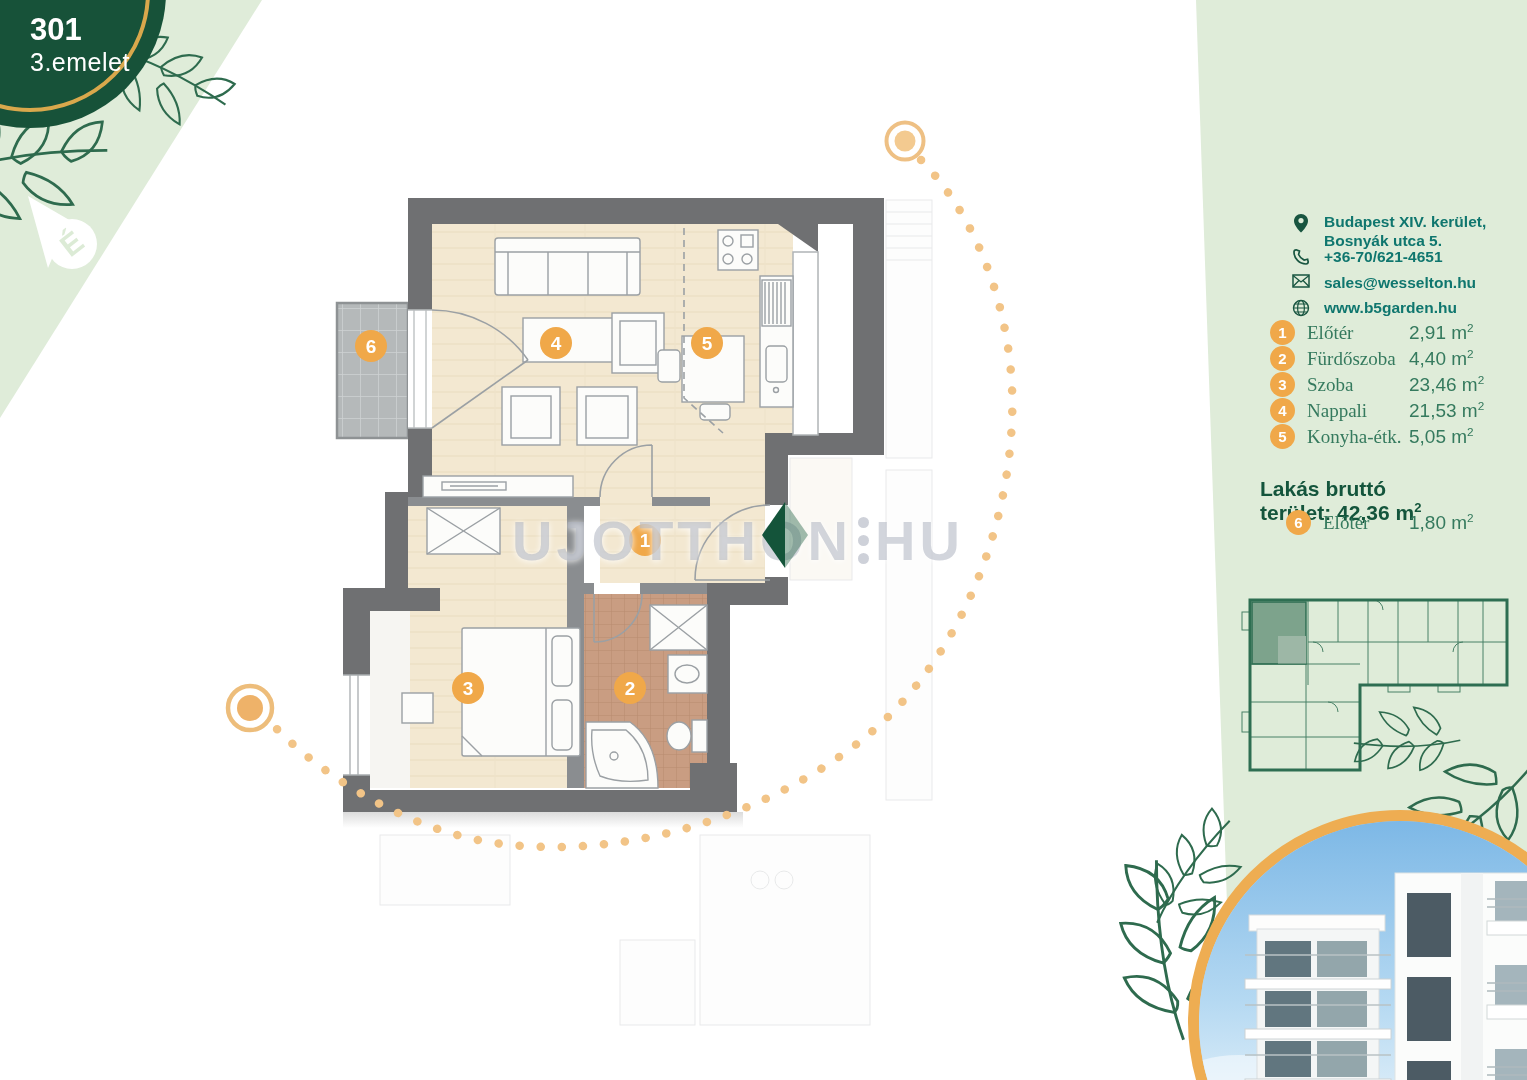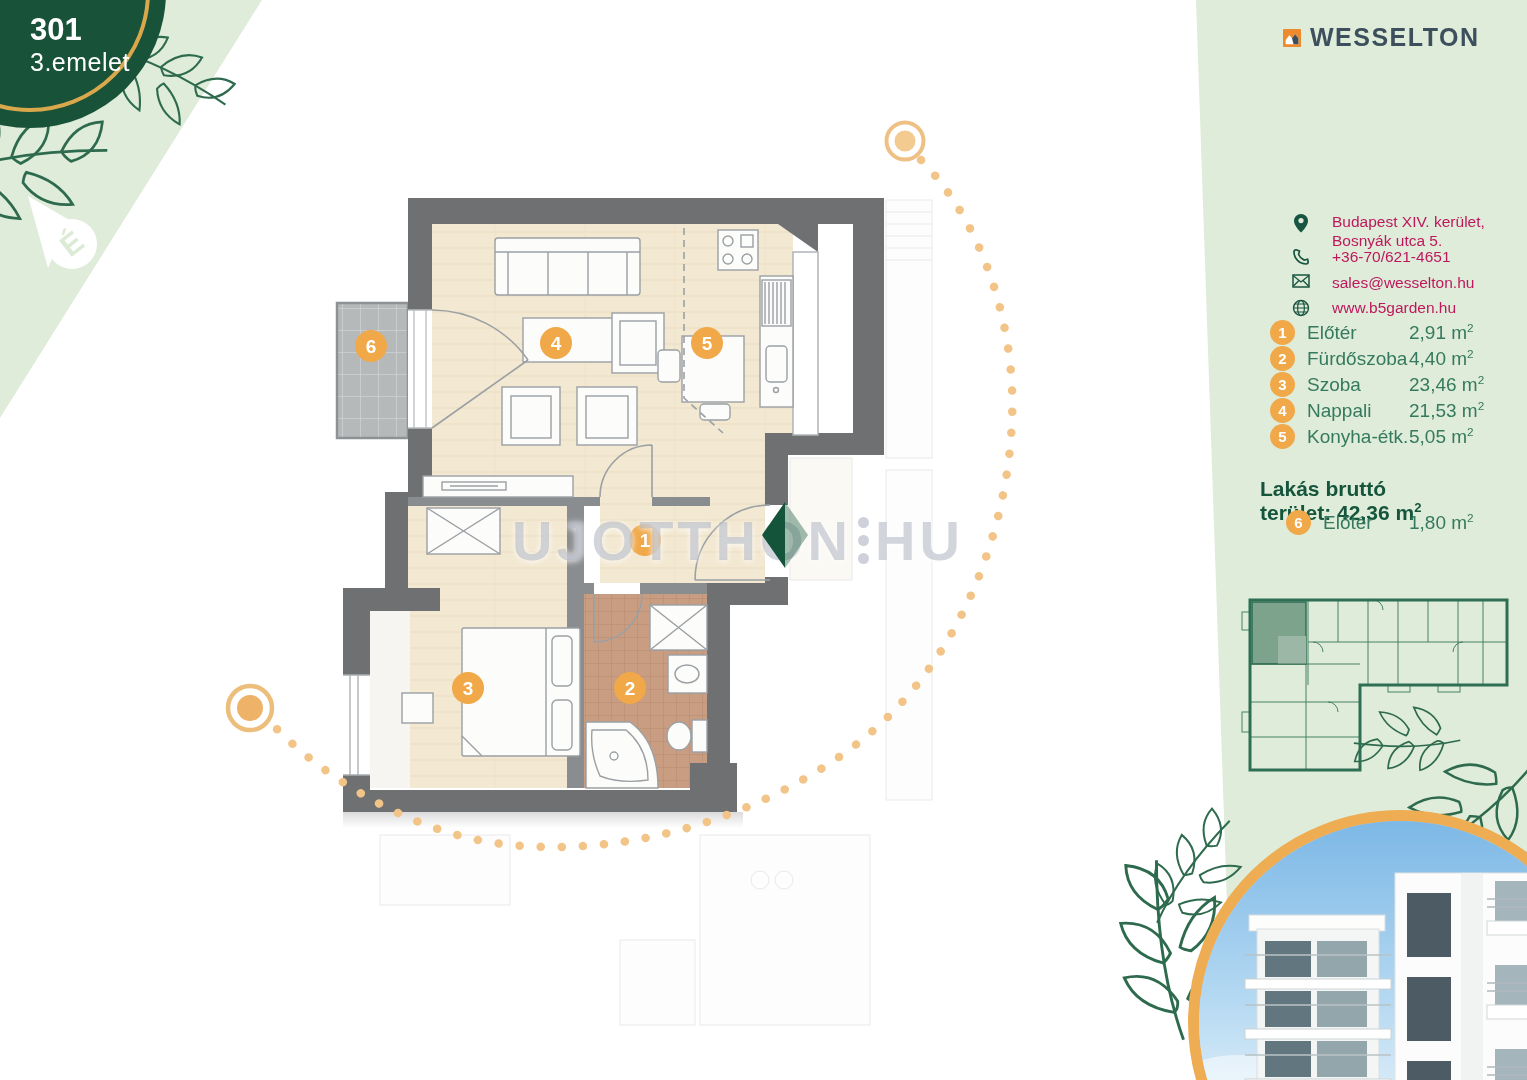--- a/index.html
+++ b/index.html
@@ -9,29 +9,29 @@
   svg{display:block;}
   
   .badge-unit{position:absolute;left:30px;top:12px;color:#fff;font-size:31px;font-weight:bold;z-index:3;}
   .badge-floor{position:absolute;left:30px;top:48px;color:#fff;font-size:25px;font-weight:300;z-index:3;letter-spacing:.5px;}
   
   .brand{position:absolute;left:1283px;top:20px;display:flex;align-items:center;gap:9px;z-index:3;}
   .brandname{color:#3d4f5c;font-size:25px;font-weight:bold;letter-spacing:1.5px;}
   .logotitle{font-family:"Liberation Serif",serif;font-size:14px;fill:#2f6b50;letter-spacing:2px;text-anchor:middle;}
   .logosub{font-family:"Liberation Serif",serif;font-size:6.5px;fill:#3f7a5c;letter-spacing:1.2px;text-anchor:middle;}
   
-  .crow{position:absolute;left:1292px;display:flex;gap:22px;align-items:flex-start;
-        color:#be185d;font-size:15.5px;line-height:1.25;z-index:3;}
+  .crow{position:absolute;left:1292px;display:flex;gap:14px;align-items:flex-start;
+        color:#0f766e;font-size:15.5px;line-height:1.25;z-index:3;font-weight:bold;}
   .cicon{flex:0 0 18px;margin-top:1px;}
   
   .rrow{position:absolute;left:1270px;width:225px;height:25px;display:flex;align-items:center;
         color:#357a5e;font-size:19px;z-index:3;}
   .rnum{width:25px;height:25px;border-radius:50%;background:#f0a849;color:#fff;font-size:15px;
         font-weight:bold;display:flex;align-items:center;justify-content:center;margin-right:12px;flex:0 0 25px;}
-  .rname{width:102px;}
+  .rname{width:102px;font-family:Liberation Serif, serif;}
   .sup{font-size:62%;vertical-align:super;line-height:0;}
   .sum1{position:absolute;left:1260px;top:452px;font-size:21px;color:#357a5e;z-index:3;}
   .sum2{position:absolute;left:1260px;top:477px;font-size:21px;color:#14553c;font-weight:bold;z-index:3;}
   
   .wm{position:absolute;left:512px;top:508px;z-index:4;display:flex;align-items:center;
       font-size:56px;font-weight:600;letter-spacing:4px;color:rgba(173,179,191,.55);
       text-shadow:0 1px 6px rgba(255,255,255,.85);}
   .wm .dots{display:flex;flex-direction:column;gap:7px;margin:0 6px;}
   .wm .dots i{width:11px;height:11px;border-radius:50%;background:rgba(173,179,191,.6);}
   .wm-diamond{position:absolute;left:250px;top:-6px;width:46px;height:66px;
@@ -291,28 +291,20 @@
     <g>
         <circle cx="905" cy="141" r="18.5" fill="none" stroke="#eec084" stroke-width="4"></circle>
         <circle cx="905" cy="141" r="10.5" fill="#f3ca90"></circle>
       </g>
     <g>
         <circle cx="250" cy="708" r="22" fill="none" stroke="#edbd7b" stroke-width="4.5"></circle>
         <circle cx="250" cy="708" r="13" fill="#eeb269"></circle>
       </g>
   </svg>
 
-  <div class="brand">
-    <svg class="cicon" width="34" height="34" viewBox="0 0 34 34">
-      <rect width="34" height="34" rx="2" fill="#ed8a2d"></rect>
-      <path d="M5,21 L12,12 L17,17.5 L23,10 L29,17.5 V29 H5 Z" fill="#fff"></path>
-      <path d="M23,10 L29,17.5 V29 H20 L17,17.5 Z" fill="#3c4e5c"></path>
-    </svg>
-    <div class="brandname">WESSELTON</div>
-  </div>
 
 
   <div class="crow" style="top:212px">
     <svg class="cicon" width="18" height="20" viewBox="0 0 18 20">
         <path d="M9,1 C5.1,1 2,4.1 2,8 c0,5 7,11.5 7,11.5 S16,13 16,8 C16,4.1 12.9,1 9,1 Z" fill="#185540"></path>
         <circle cx="9" cy="7.6" r="2.6" fill="#dfecd9"></circle>
       </svg>
     <div><span>Budapest XIV. kerület,</span><br><span>Bosnyák utca 5.</span></div>
   </div>
   <div class="crow" style="top:247px">

